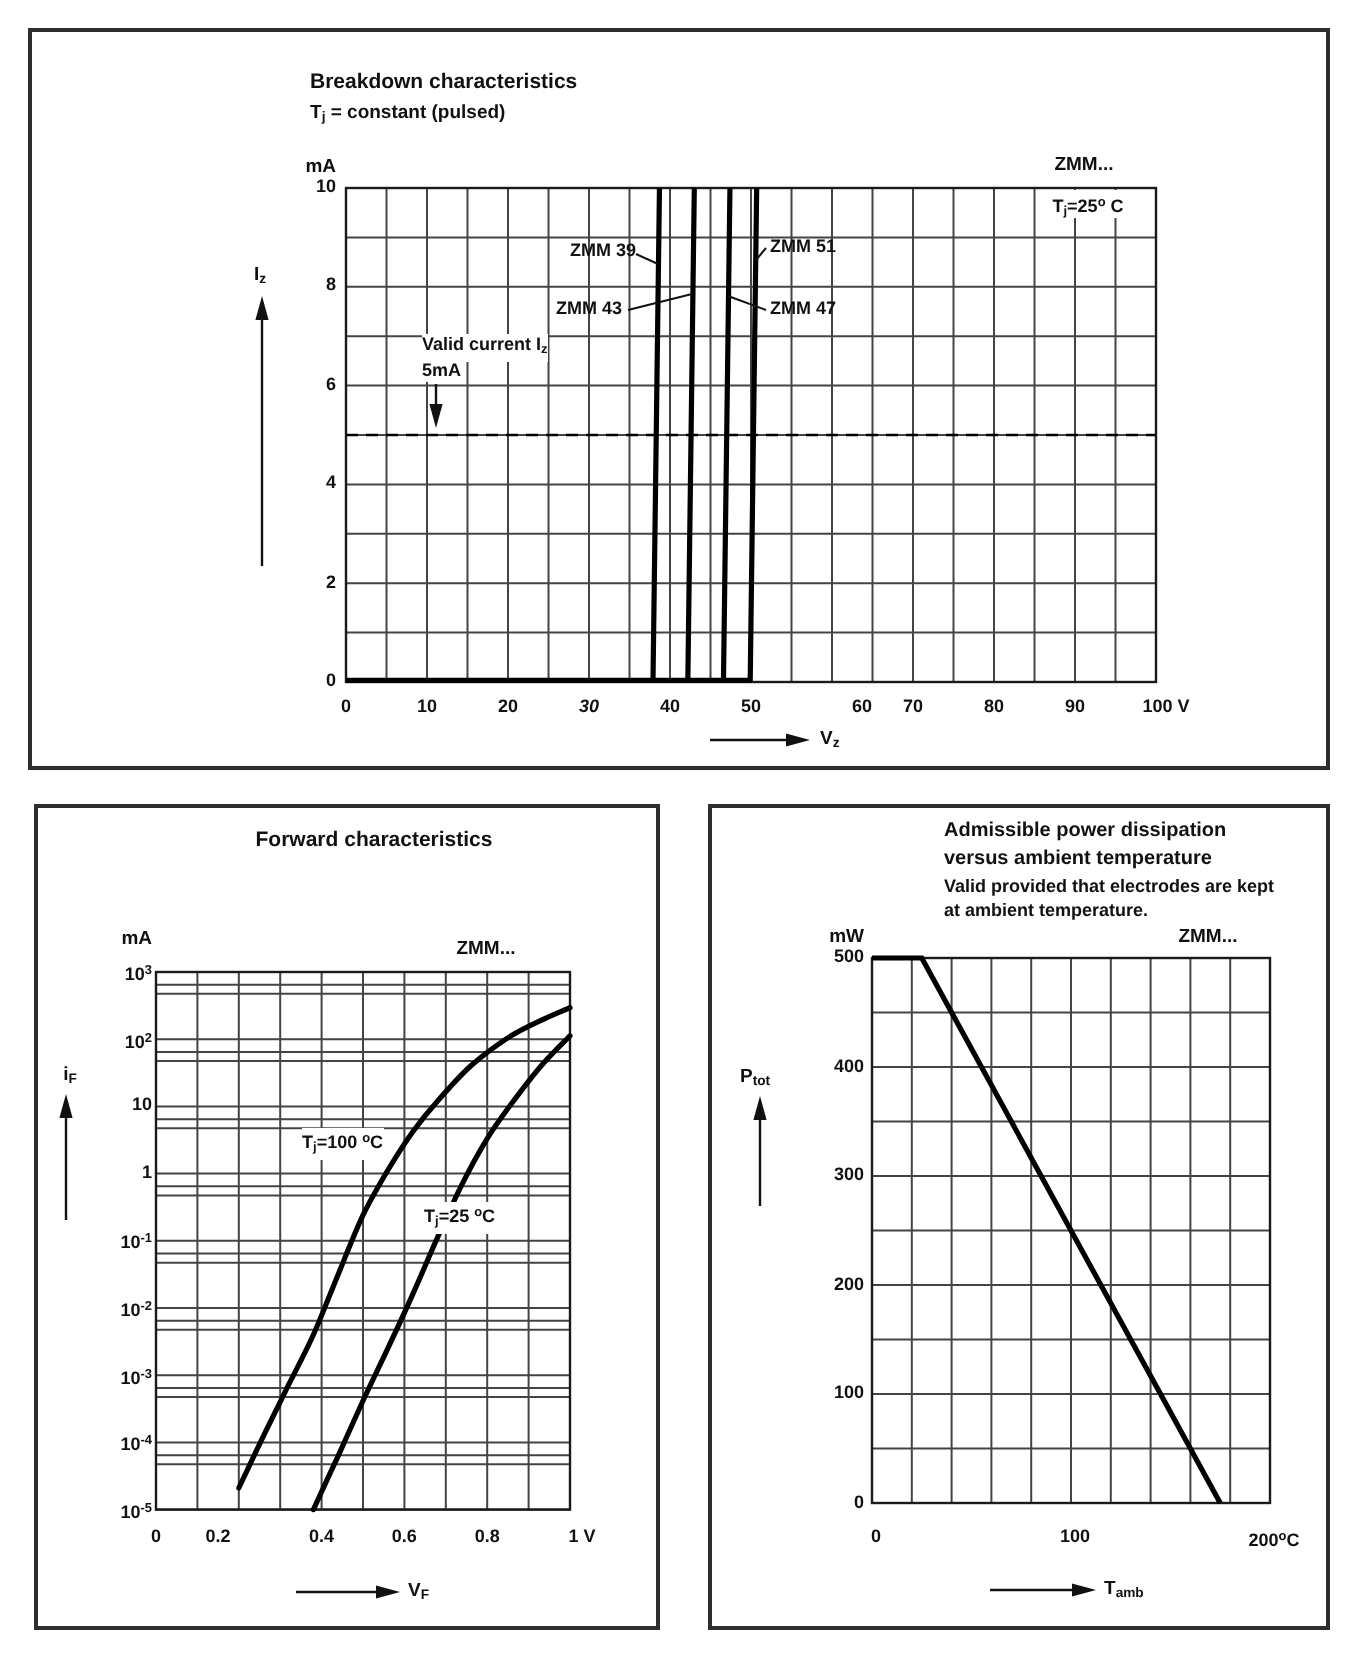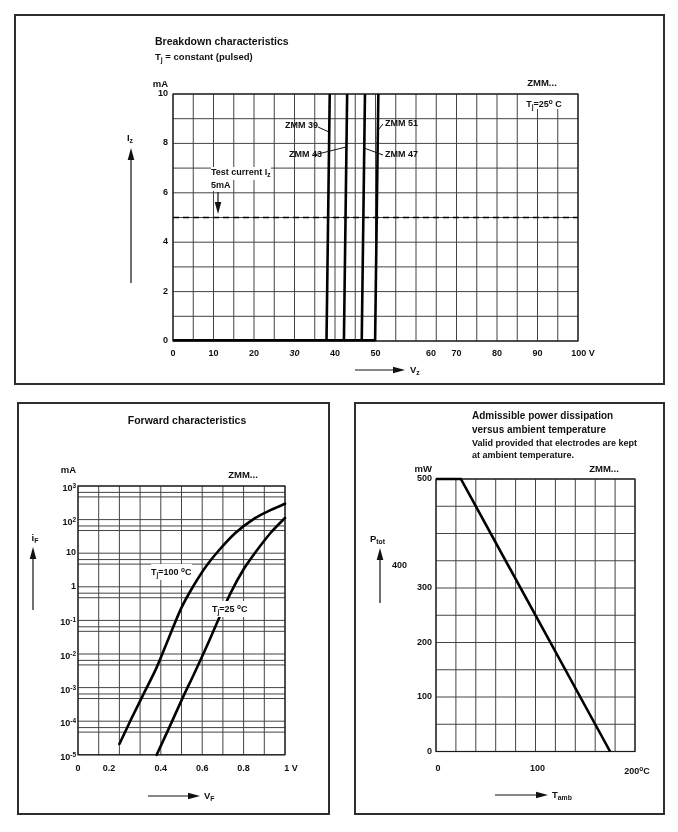--- a/index.html
+++ b/index.html
@@ -93,24 +93,24 @@
         <div class="lbl" style="left: 341.5px; top: 334px; width: 40px; text-align: center;">50</div>
         <div class="lbl" style="left: 382px; top: 334px; width: 40px; text-align: right;">60</div>
         <div class="lbl" style="left: 422.5px; top: 334px; width: 40px; text-align: center;">70</div>
         <div class="lbl" style="left: 463px; top: 334px; width: 40px; text-align: center;">80</div>
         <div class="lbl" style="left: 503.5px; top: 334px; width: 40px; text-align: center;">90</div>
         <div class="lbl" style="left: 549px; top: 334px; width: 40px; text-align: center;">100 V</div>
         <div class="lbl" style="left: 86px; top: 118px; width: 60px; text-align: center; font-size: 9.5px;"><span>I</span><span class="sb">z</span></div>
         <div class="lbl" style="left: 396px; top: 350px; font-size: 9.5px;"><span>V</span><span class="sb">z</span></div>
         <div class="lbl" style="left: 498px; top: 63px; width: 60px; text-align: center; font-size: 9.5px;">ZMM...</div>
         <div class="lbl" style="left: 500px; top: 82px; width: 60px; text-align: center;"><span>T</span><span class="sb">j</span><span>=25</span><span class="sp">o</span><span> C</span></div>
-        <div class="lbl" style="left: 197px; top: 153px; background: rgb(255, 255, 255);"><span>Test current I</span><span class="sb">z</span></div>
+        <div class="lbl" style="left: 197px; top: 153px; background: rgb(255, 255, 255);"><span>Valid current I</span><span class="sb">z</span></div>
         <div class="lbl" style="left: 197px; top: 166px; background: rgb(255, 255, 255);">5mA</div>
         <div class="lbl" style="left: 244px; top: 106px; width: 60px; text-align: right;">ZMM 39</div>
-        <div class="lbl" style="left: 240px; top: 135px; width: 68px; text-align: right;">ZMM 43</div>
+        <div class="lbl" style="left: 240px; top: 135px; width: 37px; text-align: right; padding-left: 20px;">ZMM 43</div>
         <div class="lbl" style="left: 371px; top: 104px;">ZMM 51</div>
         <div class="lbl" style="left: 371px; top: 135px;">ZMM 47</div>
       </div>
   </section>
 
   <section class="panel panel-b">
     <svg id="svg-b" class="chart-svg" width="313" height="413">
         <line x1="61" y1="84" x2="61" y2="352.8" stroke="#444444" stroke-width="1"></line>
         <line x1="81.7" y1="84" x2="81.7" y2="352.8" stroke="#444444" stroke-width="1"></line>
         <line x1="102.4" y1="84" x2="102.4" y2="352.8" stroke="#444444" stroke-width="1"></line>
@@ -215,21 +215,21 @@
     <div id="labels-c" class="labels">
       <div class="ttl" style="left:118px;top:7px;font-size:10px;">Admissible power dissipation</div>
       <div class="ttl" style="left:118px;top:21px;font-size:10px;">versus ambient temperature</div>
       <div class="ttl note" style="left:118px;top:35px;">Valid provided that electrodes are kept</div>
       <div class="ttl note" style="left:118px;top:47px;">at ambient temperature.</div>
     <div class="lbl" style="left: 38px; top: 61px; width: 40px; text-align: right; font-size: 9.5px;">mW</div>
         <div class="lbl" style="left: 38px; top: 343.5px; width: 40px; text-align: right;">0</div>
         <div class="lbl" style="left: 38px; top: 289px; width: 40px; text-align: right;">100</div>
         <div class="lbl" style="left: 38px; top: 234.5px; width: 40px; text-align: right;">200</div>
         <div class="lbl" style="left: 38px; top: 180px; width: 40px; text-align: right;">300</div>
-        <div class="lbl" style="left: 38px; top: 125.5px; width: 40px;  margin-top: 32px;">400</div>
+        <div class="lbl" style="left: 38px; top: 125.5px; width: 40px; text-align: right;">400</div>
         <div class="lbl" style="left: 38px; top: 71px; width: 40px; text-align: right;">500</div>
         <div class="lbl" style="left: 64px; top: 361px; width: 40px; text-align: center;">0</div>
         <div class="lbl" style="left: 163.5px; top: 361px; width: 40px; text-align: center;">100</div>
         <div class="lbl" style="left: 263px; top: 361px; width: 40px; text-align: center;"><span>200</span><span class="sp">o</span><span>C</span></div>
         <div class="lbl" style="left: 16px; top: 131px; font-size: 9.5px;"><span>P</span><span class="sb">tot</span></div>
         <div class="lbl" style="left: 198px; top: 387px; font-size: 9.5px;"><span>T</span><span class="sb">amb</span></div>
         <div class="lbl" style="left: 220px; top: 61px; width: 60px; text-align: center; font-size: 9.5px;">ZMM...</div>
       </div>
   </section>
 

